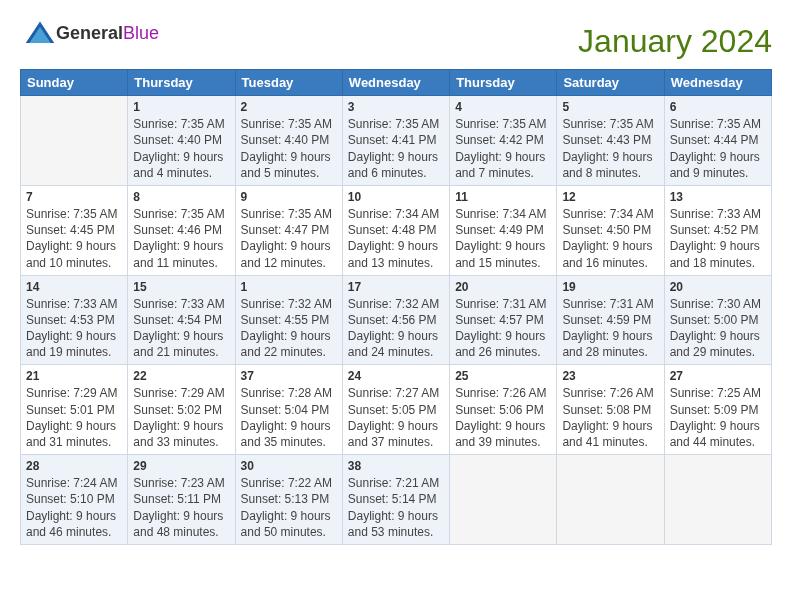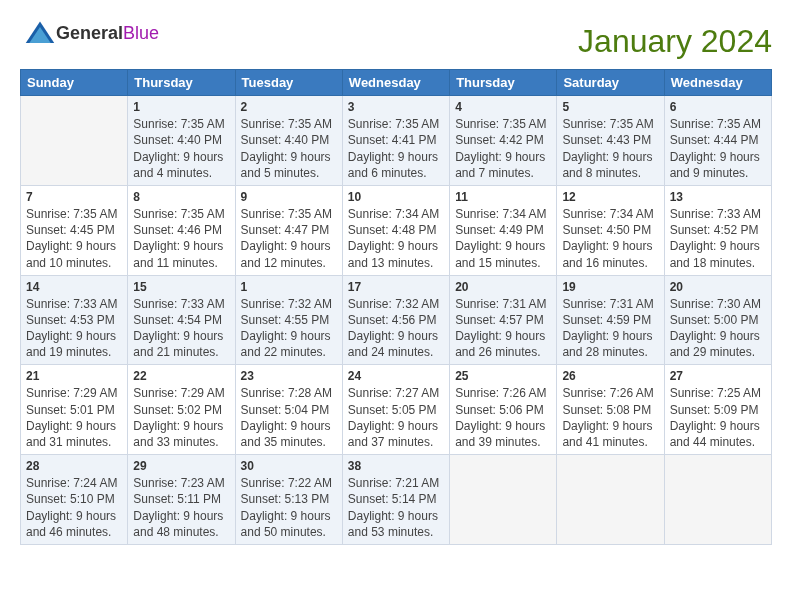--- a/index.html
+++ b/index.html
@@ -163,24 +163,24 @@
           <td><span class="day-num">15</span><span class="day-info">Sunrise: 7:33 AM<br>Sunset: 4:54 PM<br>Daylight: 9 hours and 21 minutes.</span></td>
           <td><span class="day-num">1</span><span class="day-info">Sunrise: 7:32 AM<br>Sunset: 4:55 PM<br>Daylight: 9 hours and 22 minutes.</span></td>
           <td><span class="day-num">17</span><span class="day-info">Sunrise: 7:32 AM<br>Sunset: 4:56 PM<br>Daylight: 9 hours and 24 minutes.</span></td>
           <td><span class="day-num">20</span><span class="day-info">Sunrise: 7:31 AM<br>Sunset: 4:57 PM<br>Daylight: 9 hours and 26 minutes.</span></td>
           <td><span class="day-num">19</span><span class="day-info">Sunrise: 7:31 AM<br>Sunset: 4:59 PM<br>Daylight: 9 hours and 28 minutes.</span></td>
           <td><span class="day-num">20</span><span class="day-info">Sunrise: 7:30 AM<br>Sunset: 5:00 PM<br>Daylight: 9 hours and 29 minutes.</span></td>
         </tr>
         <tr>
           <td><span class="day-num">21</span><span class="day-info">Sunrise: 7:29 AM<br>Sunset: 5:01 PM<br>Daylight: 9 hours and 31 minutes.</span></td>
           <td><span class="day-num">22</span><span class="day-info">Sunrise: 7:29 AM<br>Sunset: 5:02 PM<br>Daylight: 9 hours and 33 minutes.</span></td>
-          <td><span class="day-num">23</span><span class="day-info">Sunrise: 7:28 AM<br>Sunset: 5:04 PM<br>Daylight: 9 hours and 35 minutes.</span></td>
+          <td><span class="day-num">37</span><span class="day-info">Sunrise: 7:28 AM<br>Sunset: 5:04 PM<br>Daylight: 9 hours and 35 minutes.</span></td>
           <td><span class="day-num">24</span><span class="day-info">Sunrise: 7:27 AM<br>Sunset: 5:05 PM<br>Daylight: 9 hours and 37 minutes.</span></td>
           <td><span class="day-num">25</span><span class="day-info">Sunrise: 7:26 AM<br>Sunset: 5:06 PM<br>Daylight: 9 hours and 39 minutes.</span></td>
-          <td><span class="day-num">26</span><span class="day-info">Sunrise: 7:26 AM<br>Sunset: 5:08 PM<br>Daylight: 9 hours and 41 minutes.</span></td>
+          <td><span class="day-num">23</span><span class="day-info">Sunrise: 7:26 AM<br>Sunset: 5:08 PM<br>Daylight: 9 hours and 41 minutes.</span></td>
           <td><span class="day-num">27</span><span class="day-info">Sunrise: 7:25 AM<br>Sunset: 5:09 PM<br>Daylight: 9 hours and 44 minutes.</span></td>
         </tr>
         <tr>
           <td><span class="day-num">28</span><span class="day-info">Sunrise: 7:24 AM<br>Sunset: 5:10 PM<br>Daylight: 9 hours and 46 minutes.</span></td>
           <td><span class="day-num">29</span><span class="day-info">Sunrise: 7:23 AM<br>Sunset: 5:11 PM<br>Daylight: 9 hours and 48 minutes.</span></td>
           <td><span class="day-num">30</span><span class="day-info">Sunrise: 7:22 AM<br>Sunset: 5:13 PM<br>Daylight: 9 hours and 50 minutes.</span></td>
           <td><span class="day-num">38</span><span class="day-info">Sunrise: 7:21 AM<br>Sunset: 5:14 PM<br>Daylight: 9 hours and 53 minutes.</span></td>
           <td class="empty-cell"></td>
           <td class="empty-cell"></td>
           <td class="empty-cell"></td>

